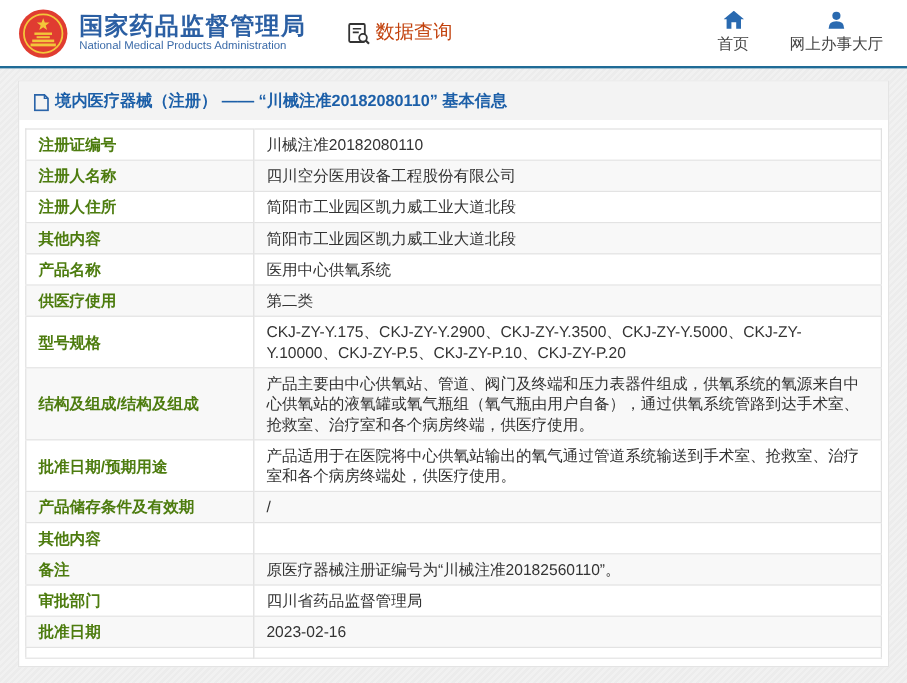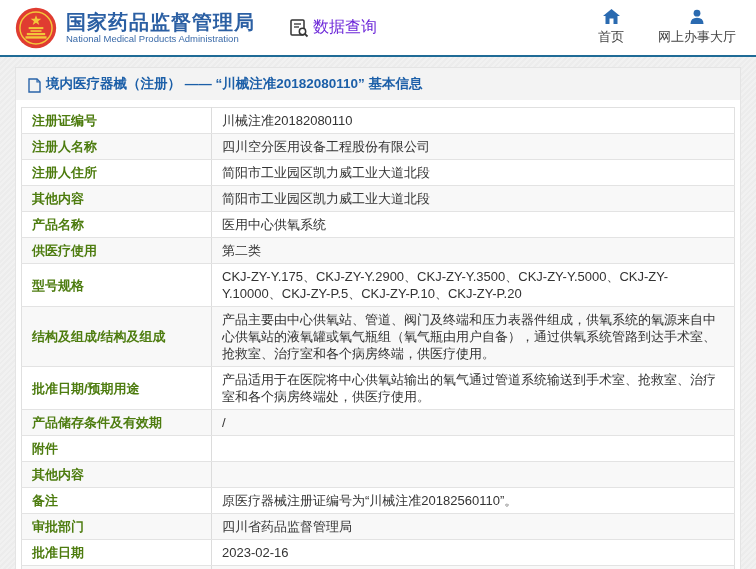--- a/index.html
+++ b/index.html
@@ -10,21 +10,21 @@
   }
   
   .header {
     height:57px; background:#ffffff; border-bottom:2px solid #1f6b96;
     display:flex; align-items:center; padding:16px 14px;
   }
   .emblem { width:44px; height:44px; flex:0 0 auto; }
   .title-block { margin-left:8px; }
   .title-cn { font-size:20px; font-weight:bold; color:#2b5fa3; letter-spacing:1px; line-height:22px; }
   .title-en { font-size:9.5px; color:#3a6aa8; line-height:12px; }
-  .data-query { display:flex; align-items:center; margin-left:34px; color:#6d28d9; font-size:16px; cursor:pointer; }
+  .data-query { display:flex; align-items:center; margin-left:34px; color:#c2410c; font-size:16px; cursor:pointer; }
   .data-query svg { margin-right:4px; }
   .header-nav { margin-left:auto; display:flex; gap:34px; padding-right:6px; }
   .nav-item { display:flex; flex-direction:column; align-items:center; font-size:13px; color:#444; cursor:pointer; }
   .nav-item svg { margin-bottom:3px; }
   
   .content {
     background:#ffffff; margin:10px 15px 0 15px; padding:0 5px 6px 5px;
     border:1px solid #e4e4e4;
   }
   .breadcrumb {
@@ -190,29 +190,20 @@
     <td class="lbl">
       <span>产品储存条件及有效期</span>
     </td>
     <td class="val">
       <span>/</span>
       
     </td>
   </tr>
         <tr>
     <td class="lbl">
-      <span>附件</span>
-    </td>
-    <td class="val">
-      <span>&nbsp;</span>
-      
-    </td>
-  </tr>
-        <tr>
-    <td class="lbl">
       <span>其他内容</span>
     </td>
     <td class="val">
       <span>&nbsp;</span>
       
     </td>
   </tr>
         <tr>
     <td class="lbl">
       <span>备注</span>

